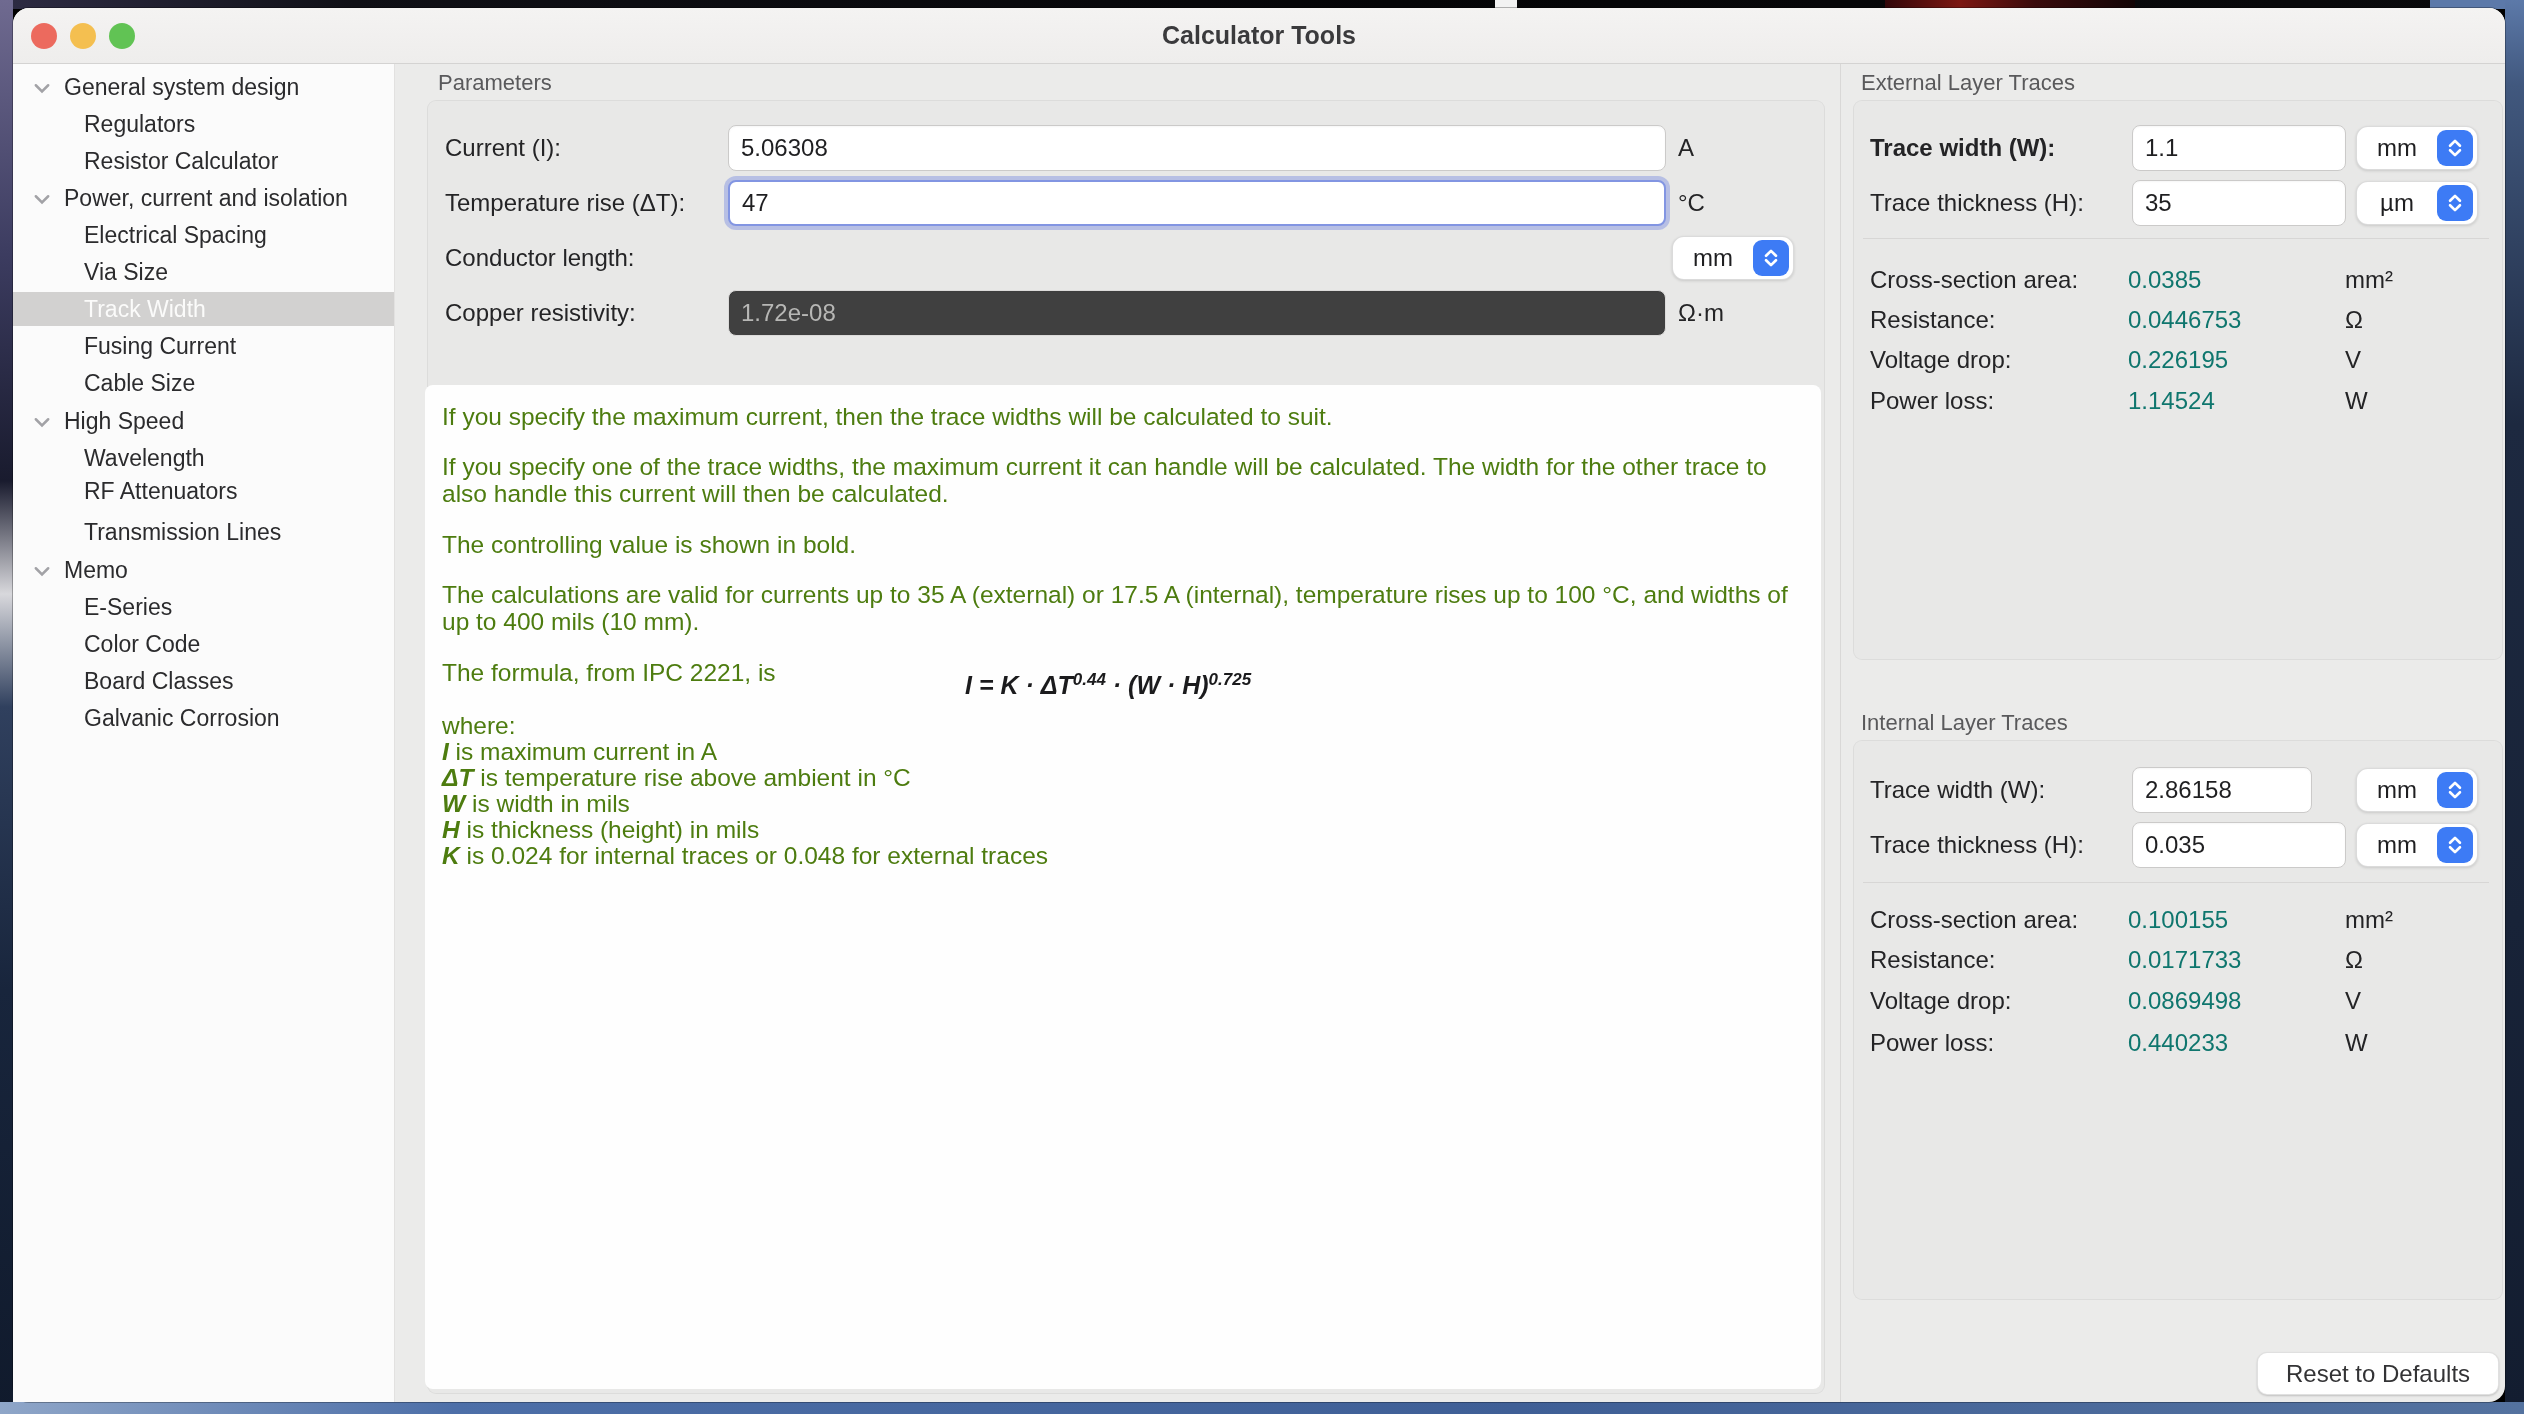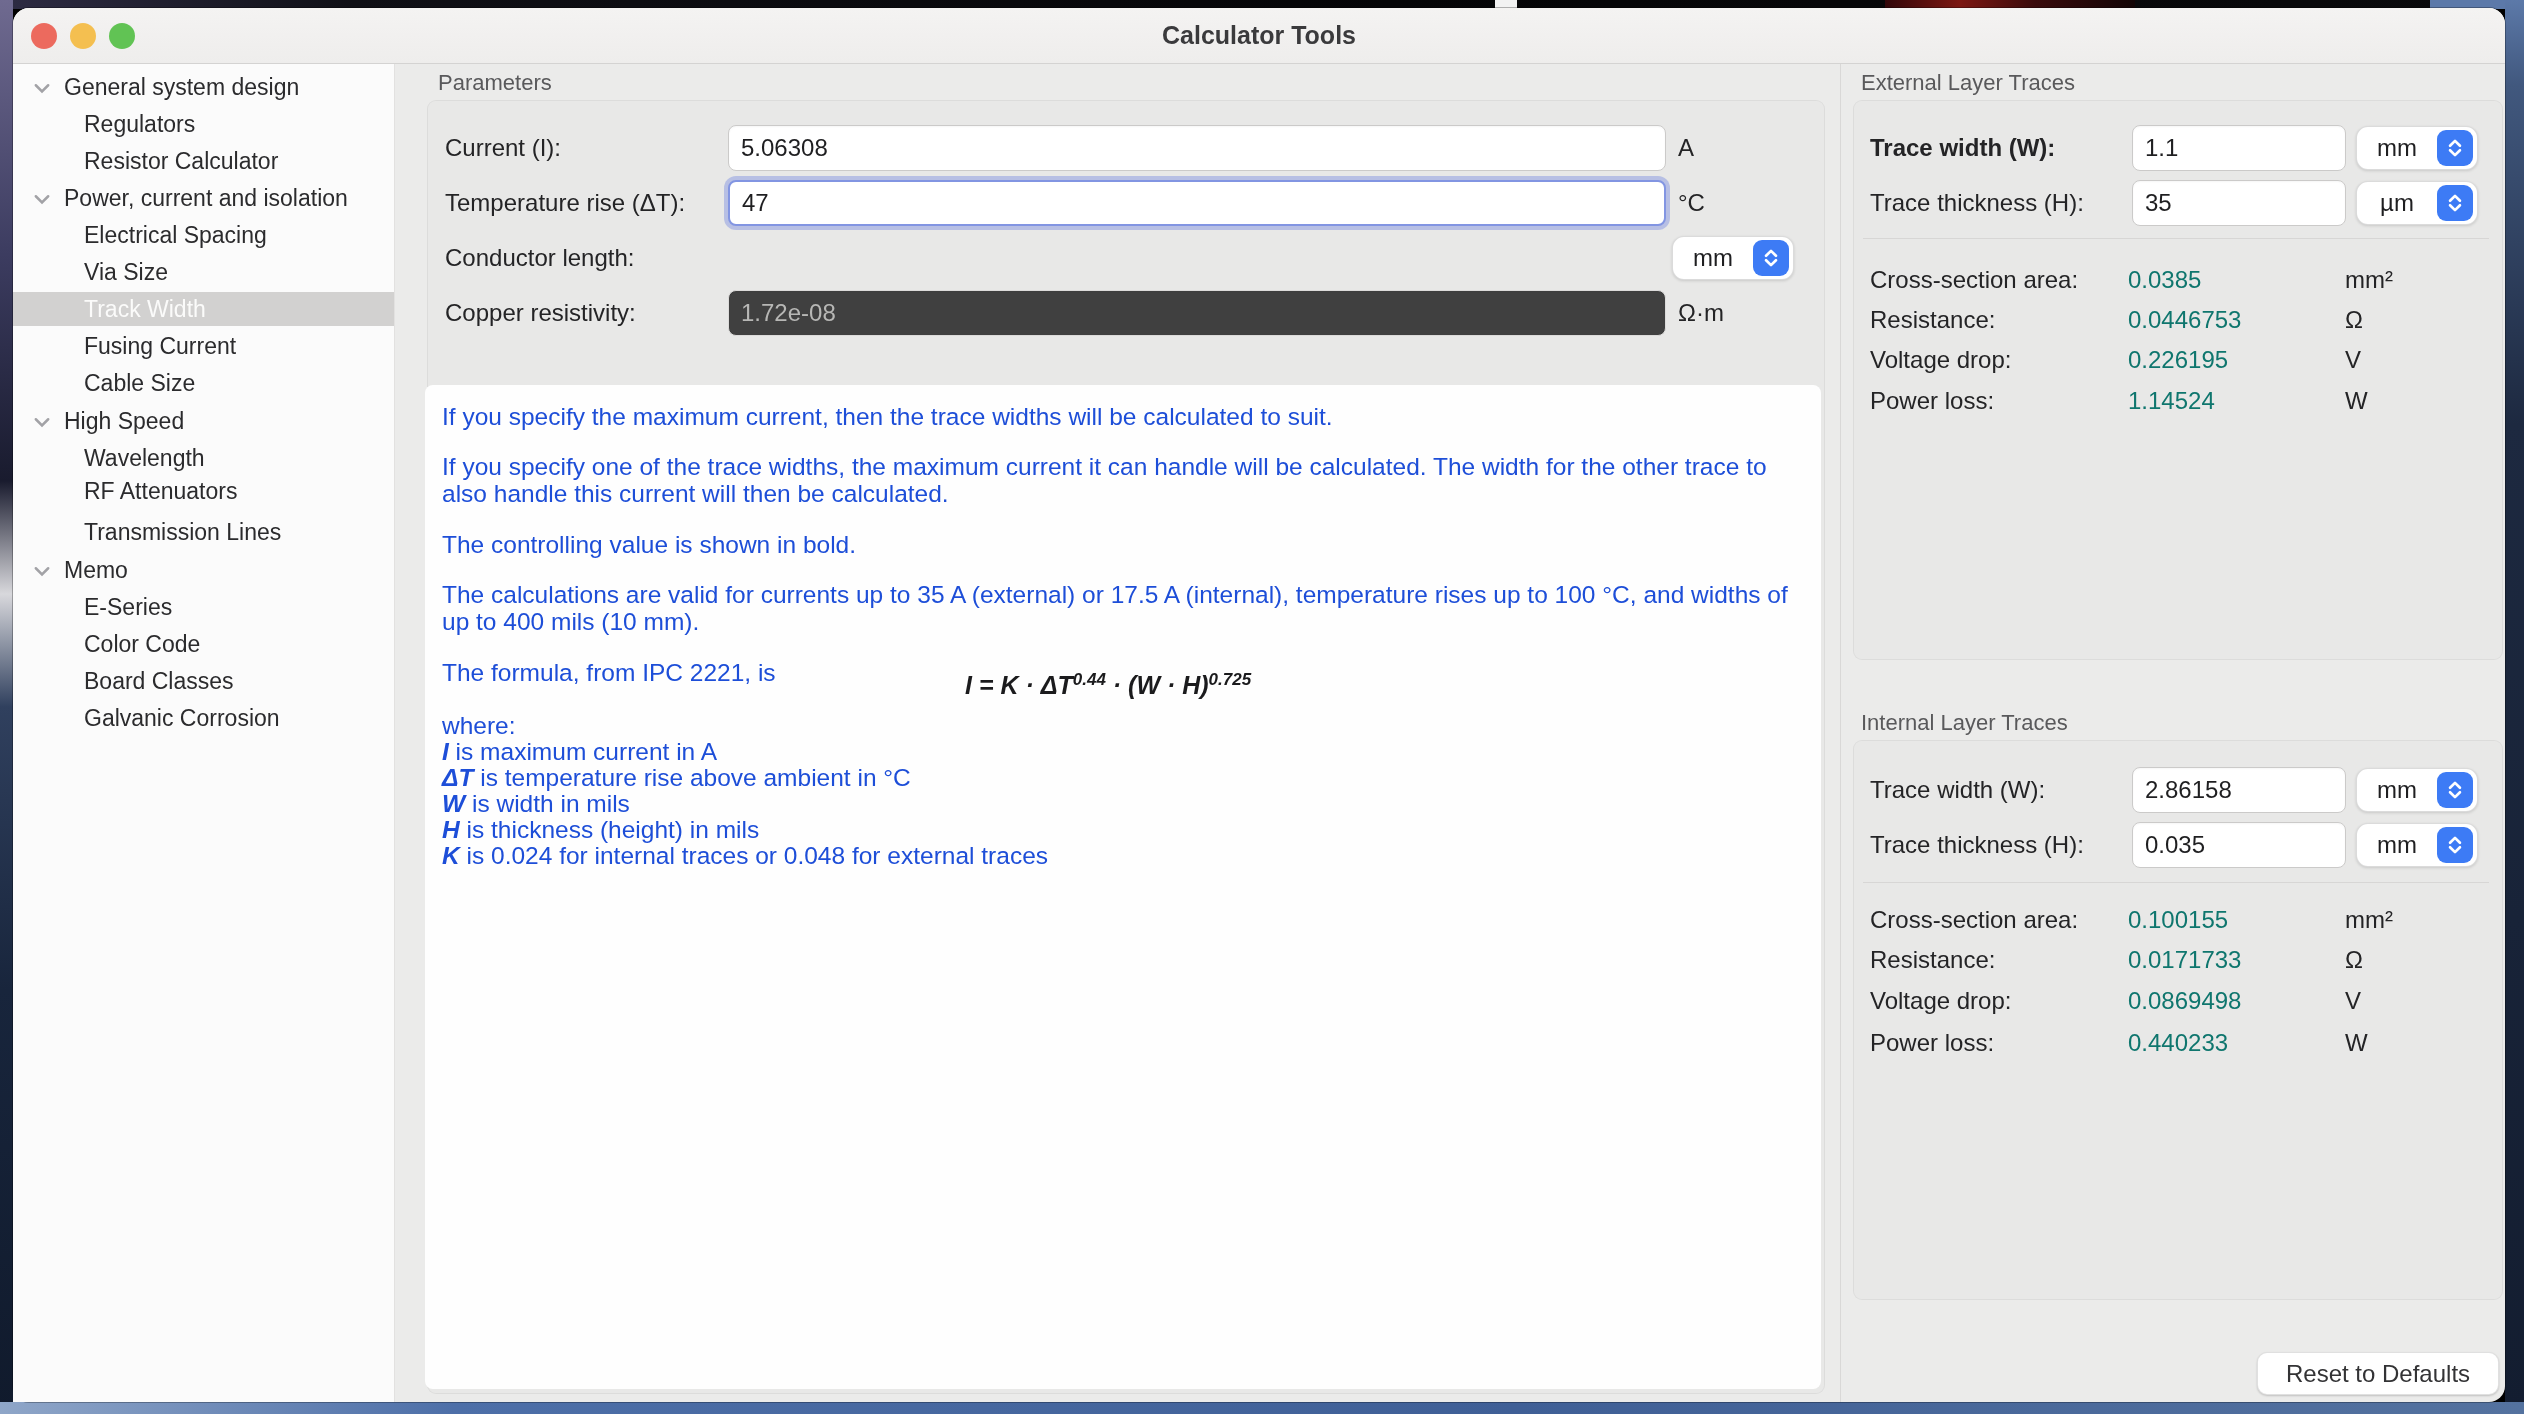--- a/index.html
+++ b/index.html
@@ -51,21 +51,21 @@
   input.field.focused{border:2px solid #8295e2;box-shadow:0 0 0 4px rgba(124,143,224,.45);}
   input.field.disabled{background:#404040;color:#b7b7b5;border-color:#dcdbda;}
   .unitsel{position:absolute;box-sizing:border-box;height:44px;background:#fff;border-radius:12px;
     border:1px solid rgba(0,0,0,.14);box-shadow:0 1px 3px rgba(0,0,0,.14);display:flex;
     align-items:center;justify-content:space-between;padding:0 4px 0 0;cursor:default;}
   .unitsel .utxt{font-size:24px;color:#1f1f21;flex:1;text-align:center;}
   .stepper{width:36px;height:36px;border-radius:9px;background:#3d7bf5;display:flex;align-items:center;justify-content:center;flex:none;}
 
   
   .whitepanel{left:412px;top:377px;width:1396px;height:1004px;background:#fefefe;border-radius:8px;}
-  .desc{position:absolute;width:1368px;font-size:24.5px;line-height:27px;color:#1d4ed8;}
+  .desc{position:absolute;width:1368px;font-size:24.5px;line-height:27px;color:#4d7c0f;}
   .formula{font-size:25px;font-weight:700;font-style:italic;color:#1b1b1d;}
   .formula sup{font-size:17px;}
   .defsym{font-weight:700;font-style:italic;}
 
   
   .vdivider{left:1827px;top:56px;width:1px;height:1338px;background:#d9d8d7;}
   .rlabel{position:absolute;height:30px;line-height:30px;font-size:24px;color:#242426;}
   .rvalue{position:absolute;height:30px;line-height:30px;font-size:24px;color:#0f766e;}
   .runit{position:absolute;height:30px;line-height:30px;font-size:24px;color:#242426;}
   .hsep{position:absolute;height:1px;background:#d7d6d5;}
@@ -248,21 +248,21 @@
     <div class="runit" style="left:2332px;top:337px;">V</div>
 
     <div class="rlabel" style="left:1857px;top:378px;">Power loss:</div>
     <div class="rvalue" style="left:2115px;top:378px;">1.14524</div>
     <div class="runit" style="left:2332px;top:378px;">W</div>
 
     <div class="abs section-title" style="left:1848px;top:702px;">Internal Layer Traces</div>
     <div class="abs groupbox" style="left:1840px;top:732px;width:648px;height:558px;"></div>
 
     <div class="rlabel" style="left:1857px;top:767px;">Trace width (W):</div>
-    <input class="field" style="left: 2119px; top: 759px; width: 214px;" value="2.86158">
+    <input class="field" style="left: 2119px; top: 759px; width: 180px;" value="2.86158">
     <div class="unitsel" style="left:2343px;top:760px;width:122px;">
       <span class="utxt">mm</span>
       <span class="stepper">
         <svg width="22" height="22" viewBox="0 0 20 20">
             <path d="M5.5 8L10 3.5 14.5 8M5.5 12L10 16.5 14.5 12" fill="none" stroke="#fff" stroke-width="2.4" stroke-linecap="round" stroke-linejoin="round"></path>
           </svg>
       </span>
     </div>
 
     <div class="rlabel" style="left:1857px;top:822px;">Trace thickness (H):</div>

